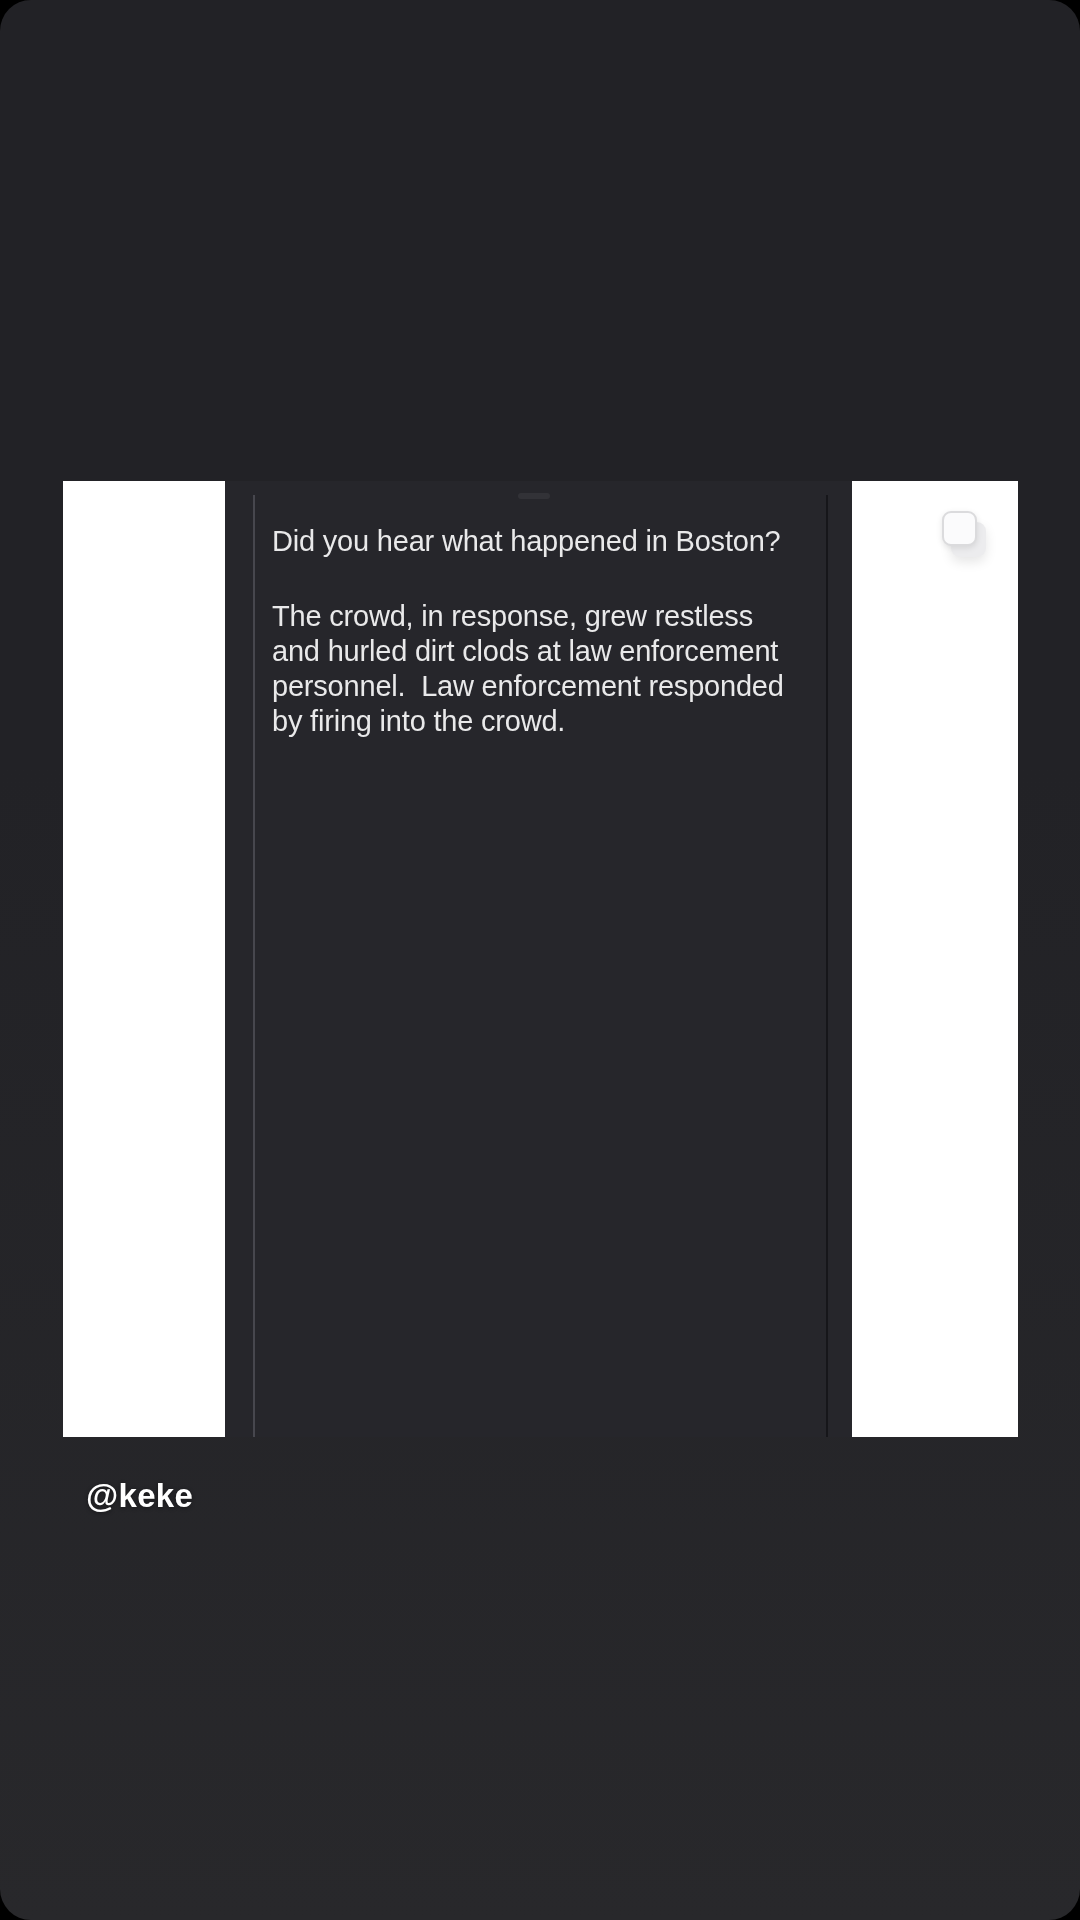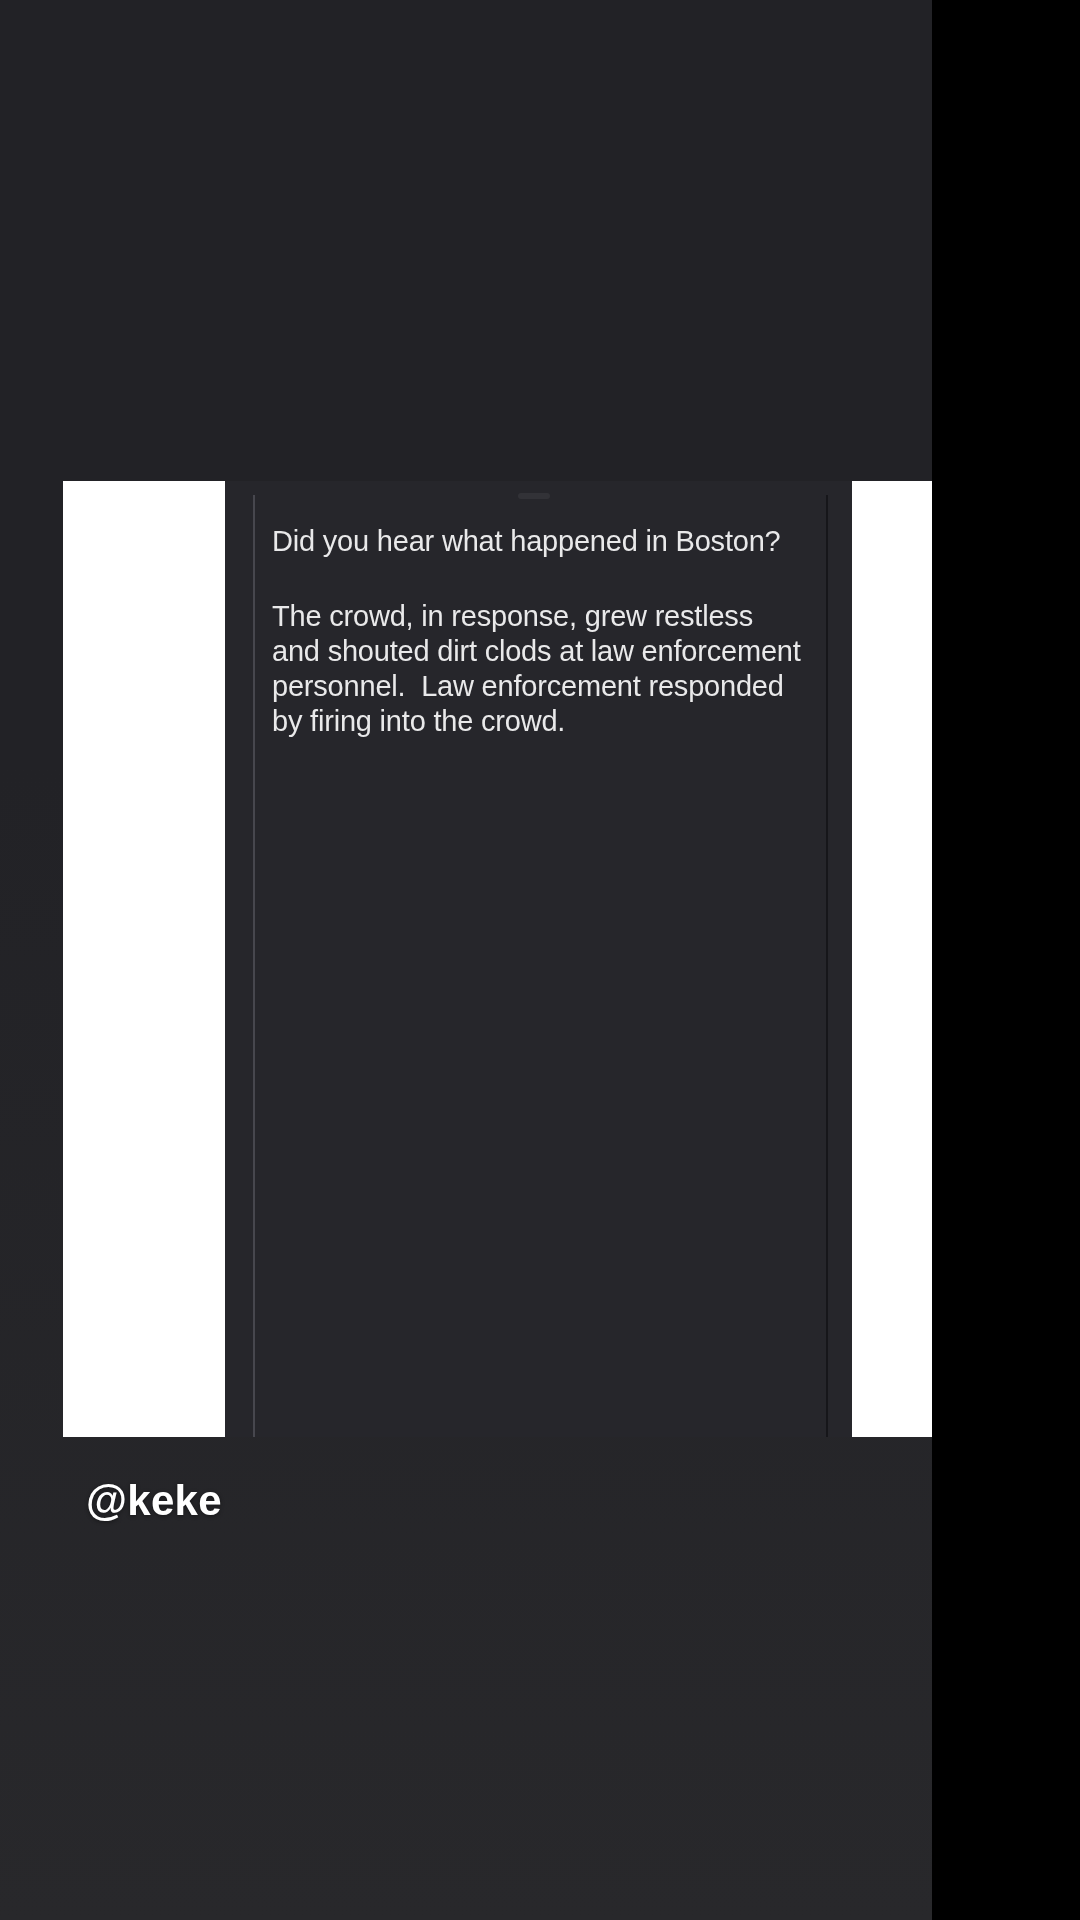--- a/index.html
+++ b/index.html
@@ -11,22 +11,23 @@
     --mention-color:#ffffff;
   }
   *{box-sizing:border-box;}
   html,body{margin:0;padding:0;}
   body{
     width:1080px;height:1920px;
     font-family:"Liberation Sans","DejaVu Sans",sans-serif;
     background:#000;
   }
   .stage{
-    position:relative;width:932px;height:1920px;overflow:hidden;
+    position:relative;width:1080px;height:1920px;overflow:hidden;
     background:linear-gradient(180deg,var(--bg-top) 0%,var(--bg-top) 40%,var(--bg-bottom) 100%);
+    border-radius:31px;
   }
   .strip{
     position:absolute;left:63px;top:481px;width:955px;height:956px;
   }
   .white-panel{
     position:absolute;top:0;height:100%;
     background:var(--margin-white);
   }
   .white-panel.left{left:0;width:162px;}
   .white-panel.right{left:789px;width:166px;}
@@ -64,41 +65,41 @@
     box-shadow:0 5px 12px rgba(0,0,0,0.10);
   }
   .stack-icon .front{
     position:absolute;left:0;top:0;width:35px;height:35px;
     border-radius:9px;background:#fbfbfc;
     border:2px solid #dbdbdd;
     box-shadow:0 2px 6px rgba(0,0,0,0.10);
   }
   .mention{
     position:absolute;left:86px;top:1477px;
-    font-size:42px;font-weight:700;letter-spacing:0.3px;
+    font-size:33px;font-weight:700;letter-spacing:0.3px;
     color:var(--mention-color);
     text-shadow:0 1px 4px rgba(0,0,0,0.45);
   }
 </style>
 </head>
 <body>
 
 <div class="stage">
   <div class="strip">
 
     <div class="white-panel left"></div>
 
     <div class="dark-panel">
       <div class="handle-dash"></div>
       <div class="edge-line left"></div>
       <div class="edge-line right"></div>
       <div class="post-text">
         <p>Did you hear what happened in Boston?</p>
         <p>The crowd, in response, grew restless
-and shouted dirt clods at law enforcement
+and hurled dirt clods at law enforcement
 personnel.  Law enforcement responded
 by firing into the crowd.</p>
       </div>
     </div>
 
     <div class="white-panel right">
       <div class="stack-icon">
         <span class="back"></span>
         <span class="front"></span>
       </div>

